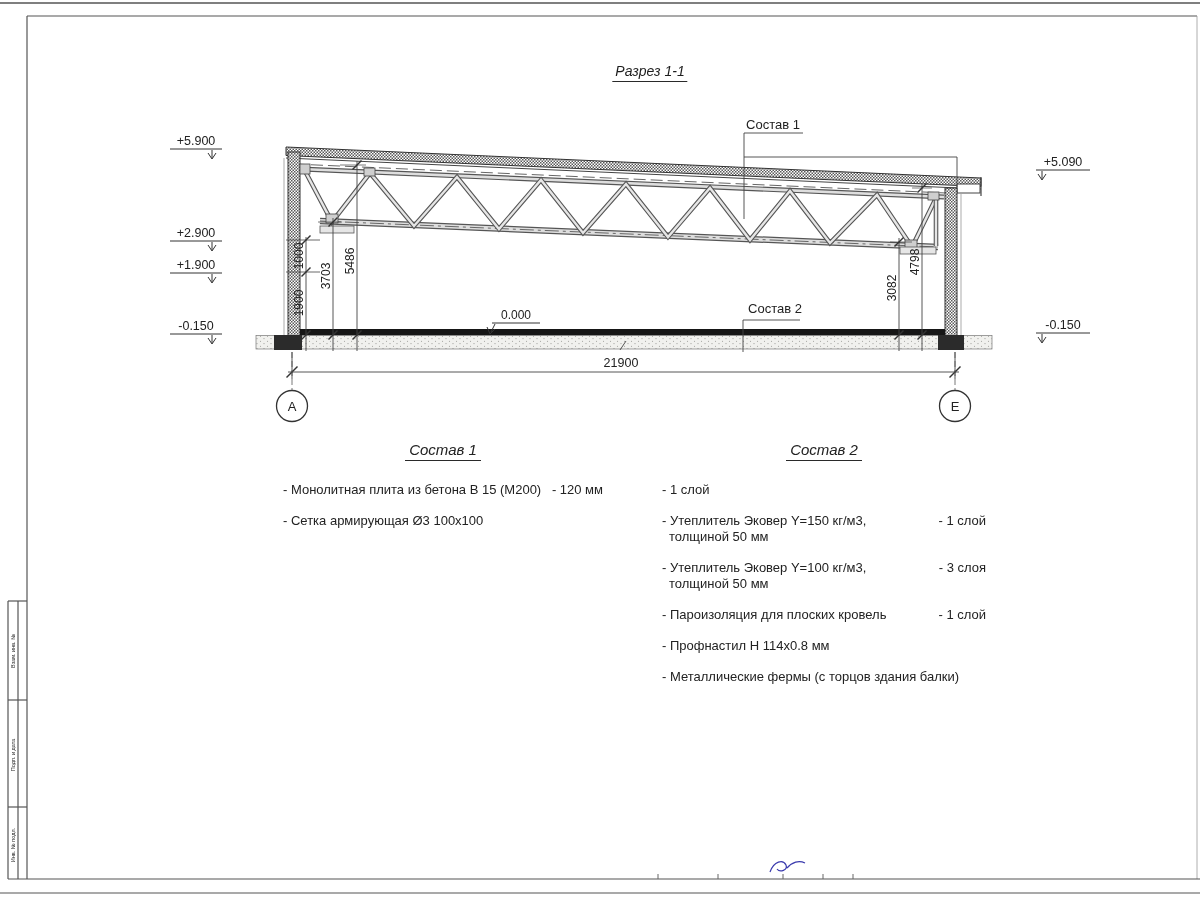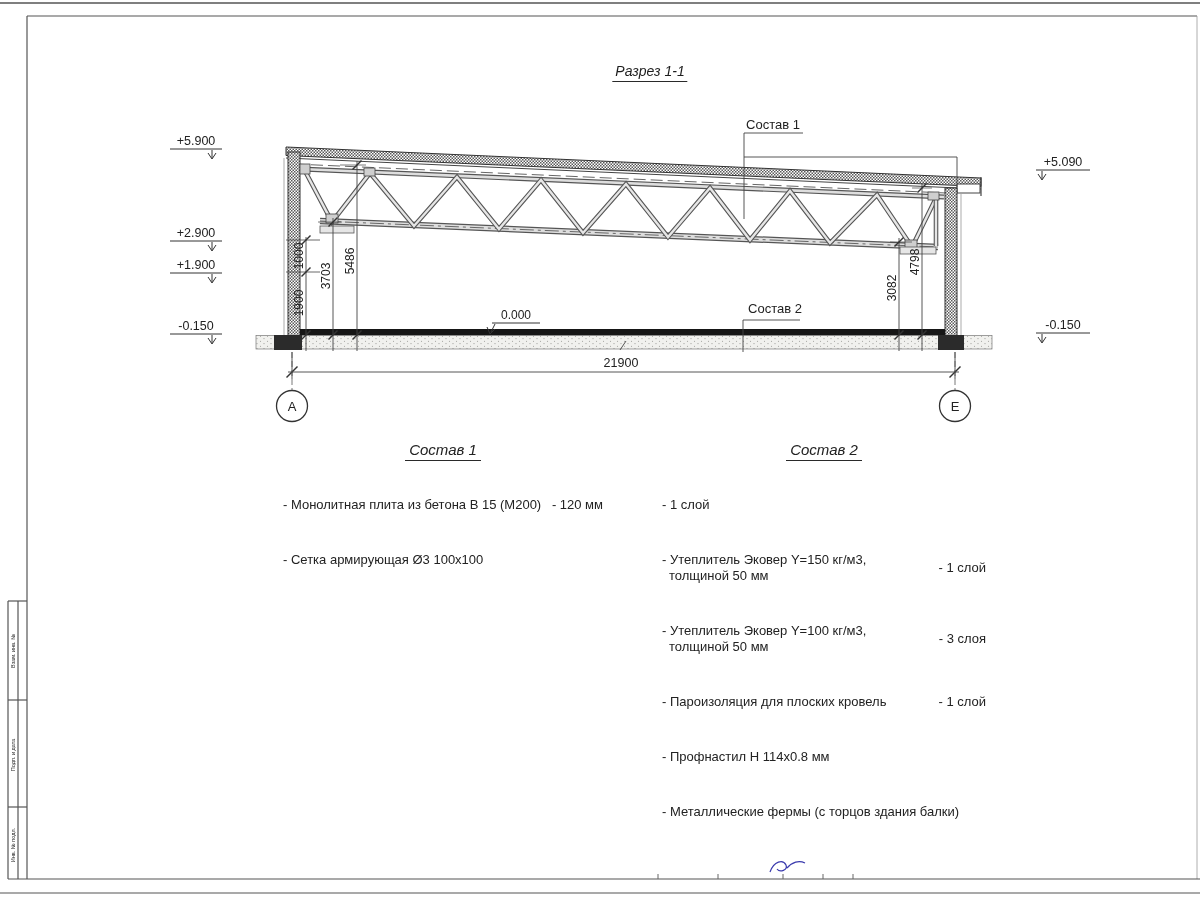--- a/index.html
+++ b/index.html
@@ -12,21 +12,21 @@
   .drawing-title{
     position:absolute;left:650px;top:63px;transform:translateX(-50%);
     font-style:italic;font-size:14px;font-weight:400;
     border-bottom:1.6px solid #2a2a2a;padding:0 3px 2px 3px;white-space:nowrap;
   }
   .comp-list{position:absolute;font-size:13px;line-height:16px;color:#222;}
   .comp-list .comp-heading{
     text-align:center;margin-bottom:24px;font-style:italic;font-size:15px;
   }
   .comp-list .comp-heading span{border-bottom:1.2px solid #2a2a2a;padding:0 4px 2px 4px;}
-  .comp-item{display:flex;align-items:center;margin-bottom:15px;margin-top:39px;}
+  .comp-item{display:flex;align-items:flex-start;margin-bottom:15px;}
   .comp-item .nm{flex:1;padding-right:8px;}
   .comp-item .nm .line2{display:block;padding-left:7px;}
   .comp-item .nm .line2:empty{display:none;}
   .comp-item .val{white-space:nowrap;}
 </style>
 </head>
 <body>
 
 <svg class="abs" style="left:0;top:0" width="1200" height="900" viewBox="0 0 1200 900">
   <defs>

